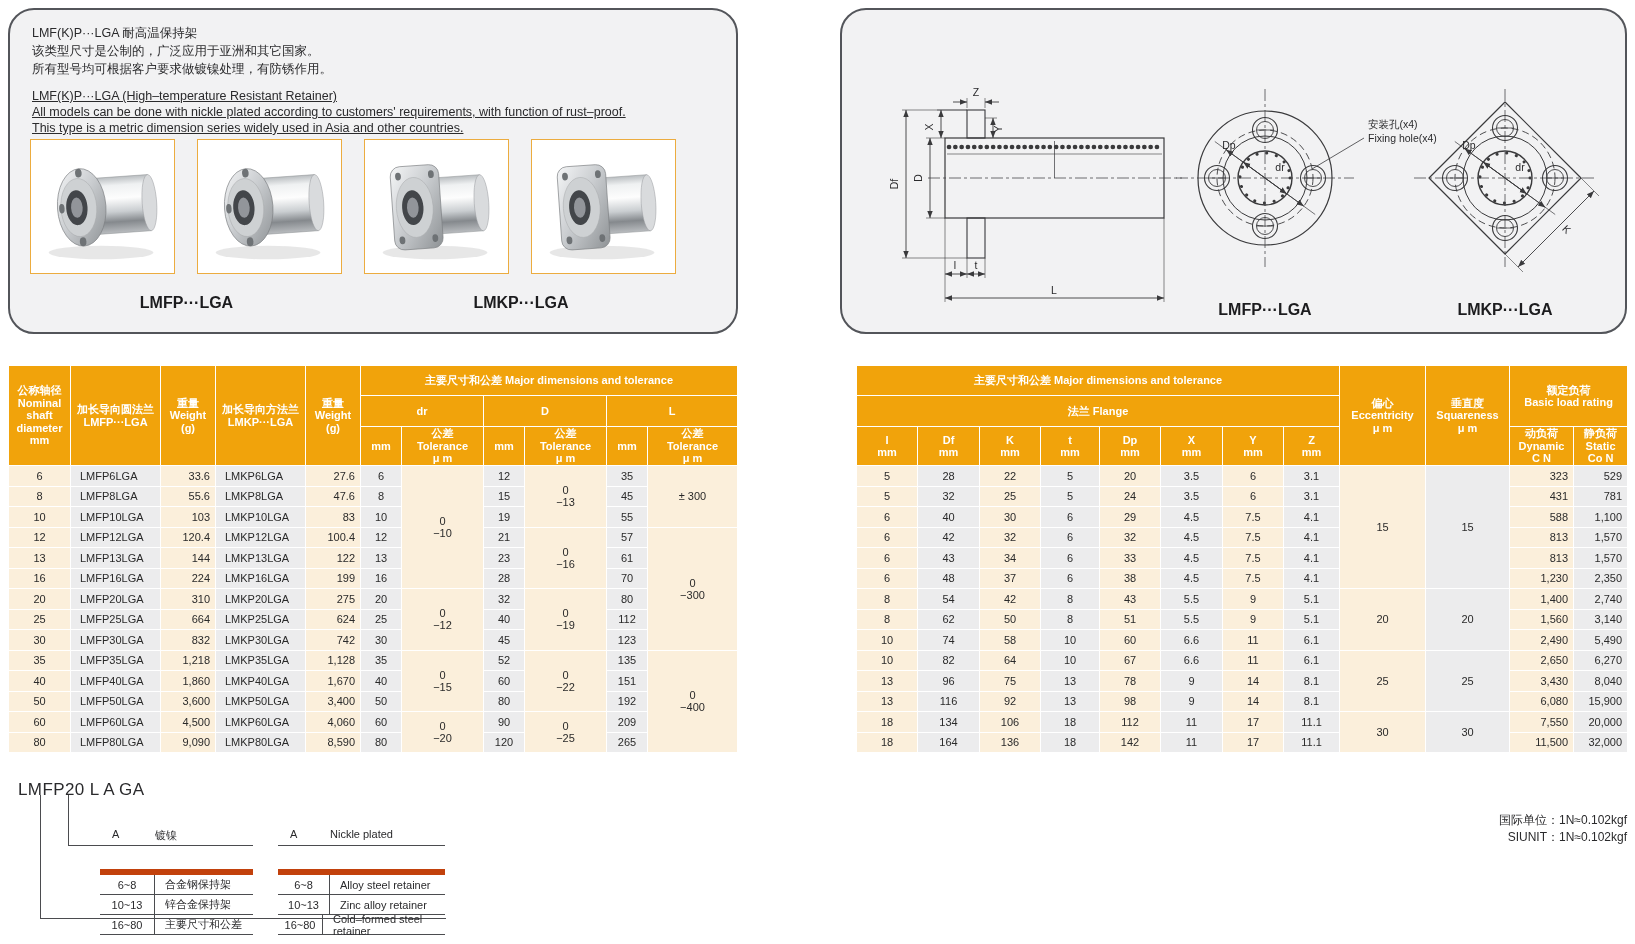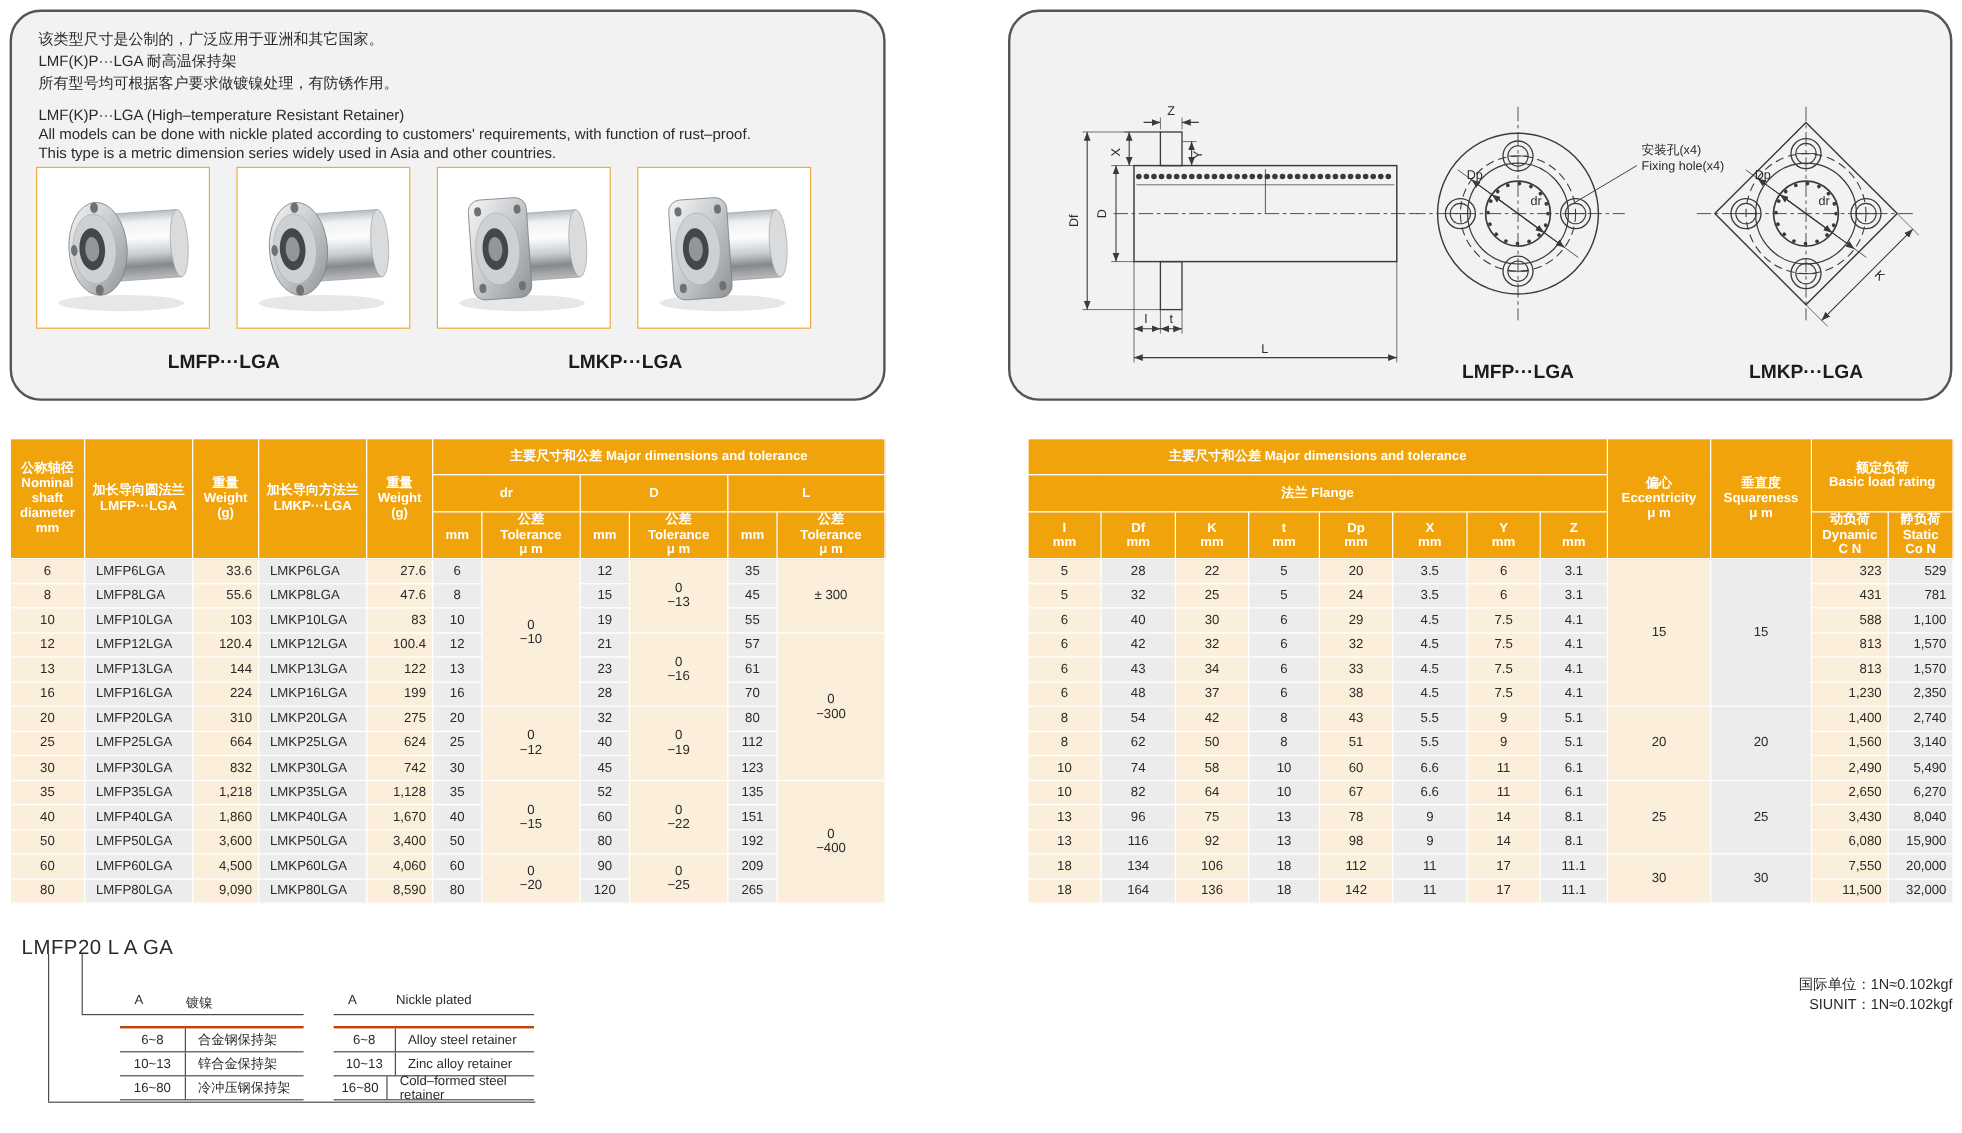--- a/index.html
+++ b/index.html
@@ -7,21 +7,21 @@
   .page{position:relative;width:1635px;height:944px;background:#ffffff;overflow:hidden;
         font-family:"Liberation Sans","DejaVu Sans",sans-serif;color:#2b2b2b;}
 
   
   .panel{position:absolute;top:8px;height:326px;background:#f2f2f3;border:2px solid #53555a;
          border-radius:26px;box-sizing:border-box;}
   .panel-intro{left:8px;width:730px;}
   .panel-drawing{left:840px;width:787px;}
 
   .intro{position:absolute;left:22px;top:14px;font-size:12.5px;line-height:18px;color:#2a2a2c;}
-  .intro .en{margin-top:10px;line-height:16px;}
+  .intro .en{margin-top:10px;line-height:16px;text-decoration:underline;}
 
   .photos{position:absolute;left:20px;top:129px;display:flex;gap:22px;}
   .photo{width:145px;height:135px;background:#fff;border:1px solid #ecac3f;box-sizing:border-box;
          display:flex;align-items:center;justify-content:center;}
   .photo svg{width:139px;height:127px;}
   .photo-label{position:absolute;top:284px;font-size:16px;font-weight:bold;color:#1c1c1e;text-align:center;}
   .photo-label.lmfp{left:20px;width:313px;}
   .photo-label.lmkp{left:355px;width:312px;}
 
   
@@ -47,21 +47,21 @@
   .dims-table td.tol div{line-height:12px;}
 
   
   .legend-model{position:absolute;left:18px;top:780px;font-size:17px;color:#2a2a2c;letter-spacing:.4px;}
   .lg-line{position:absolute;background:#4b4c4f;}
   .legend-table{position:absolute;font-size:11px;color:#2a2a2c;}
   #legend-zh{left:100px;top:828px;width:153px;}
   #legend-en{left:278px;top:828px;width:167px;}
   .lg-top{display:flex;height:17px;border-bottom:1px solid #4b4c4f;align-items:flex-start;}
   .lg-top .lg-code{width:55px;padding-left:12px;box-sizing:border-box;}
-  .lg-grid{margin-top:9px;border-top:2px solid #c2410c;}
+  .lg-grid{margin-top:23px;border-top:6px solid #c2410c;}
   .lg-row{display:flex;height:19px;border-bottom:1px solid #4b4c4f;}
   .lg-row .lg-code{width:55px;box-sizing:border-box;border-right:1px solid #4b4c4f;display:flex;
                    align-items:center;justify-content:center;}
   .lg-row .lg-desc{padding-left:10px;display:flex;align-items:center;}
   #legend-en .lg-top .lg-code,#legend-en .lg-row .lg-code{width:52px;}
 
   .si-note{position:absolute;left:1330px;top:812px;width:297px;text-align:right;font-size:12px;
            line-height:17px;color:#2a2a2c;}
 </style>
 </head>
@@ -115,22 +115,22 @@
       </g>
     </symbol>
   </defs>
 </svg>
 
 <div class="page">
 
   <section class="panel panel-intro">
     <div class="intro">
       <div class="zh">
+        <div>LMF(K)P···LGA 耐高温保持架</div>
         <div>该类型尺寸是公制的，广泛应用于亚洲和其它国家。</div>
-        <div>LMF(K)P···LGA 耐高温保持架</div>
         <div>所有型号均可根据客户要求做镀镍处理，有防锈作用。</div>
       </div>
       <div class="en">
         <div>LMF(K)P···LGA (High–temperature Resistant Retainer)</div>
         <div>All models can be done with nickle plated according to customers' requirements, with function of rust–proof.</div>
         <div>This type is a metric dimension series widely used in Asia and other countries.</div>
       </div>
     </div>
     <div class="photos">
       <figure class="photo" style="margin:0">
@@ -812,21 +812,21 @@
         <div class="lg-row">
           <span class="lg-code">6~8</span>
           <span class="lg-desc">合金钢保持架</span>
         </div>
         <div class="lg-row">
           <span class="lg-code">10~13</span>
           <span class="lg-desc">锌合金保持架</span>
         </div>
         <div class="lg-row">
           <span class="lg-code">16~80</span>
-          <span class="lg-desc">冷冲压钢保持架</span>
+          <span class="lg-desc">主要尺寸和公差</span>
         </div>
       </div>
     </div>
   <div class="legend-table" id="legend-en">
       <div class="lg-top">
         <span class="lg-code">A</span>
         <span class="lg-desc">Nickle plated</span>
       </div>
       <div class="lg-grid">
         <div class="lg-row">

